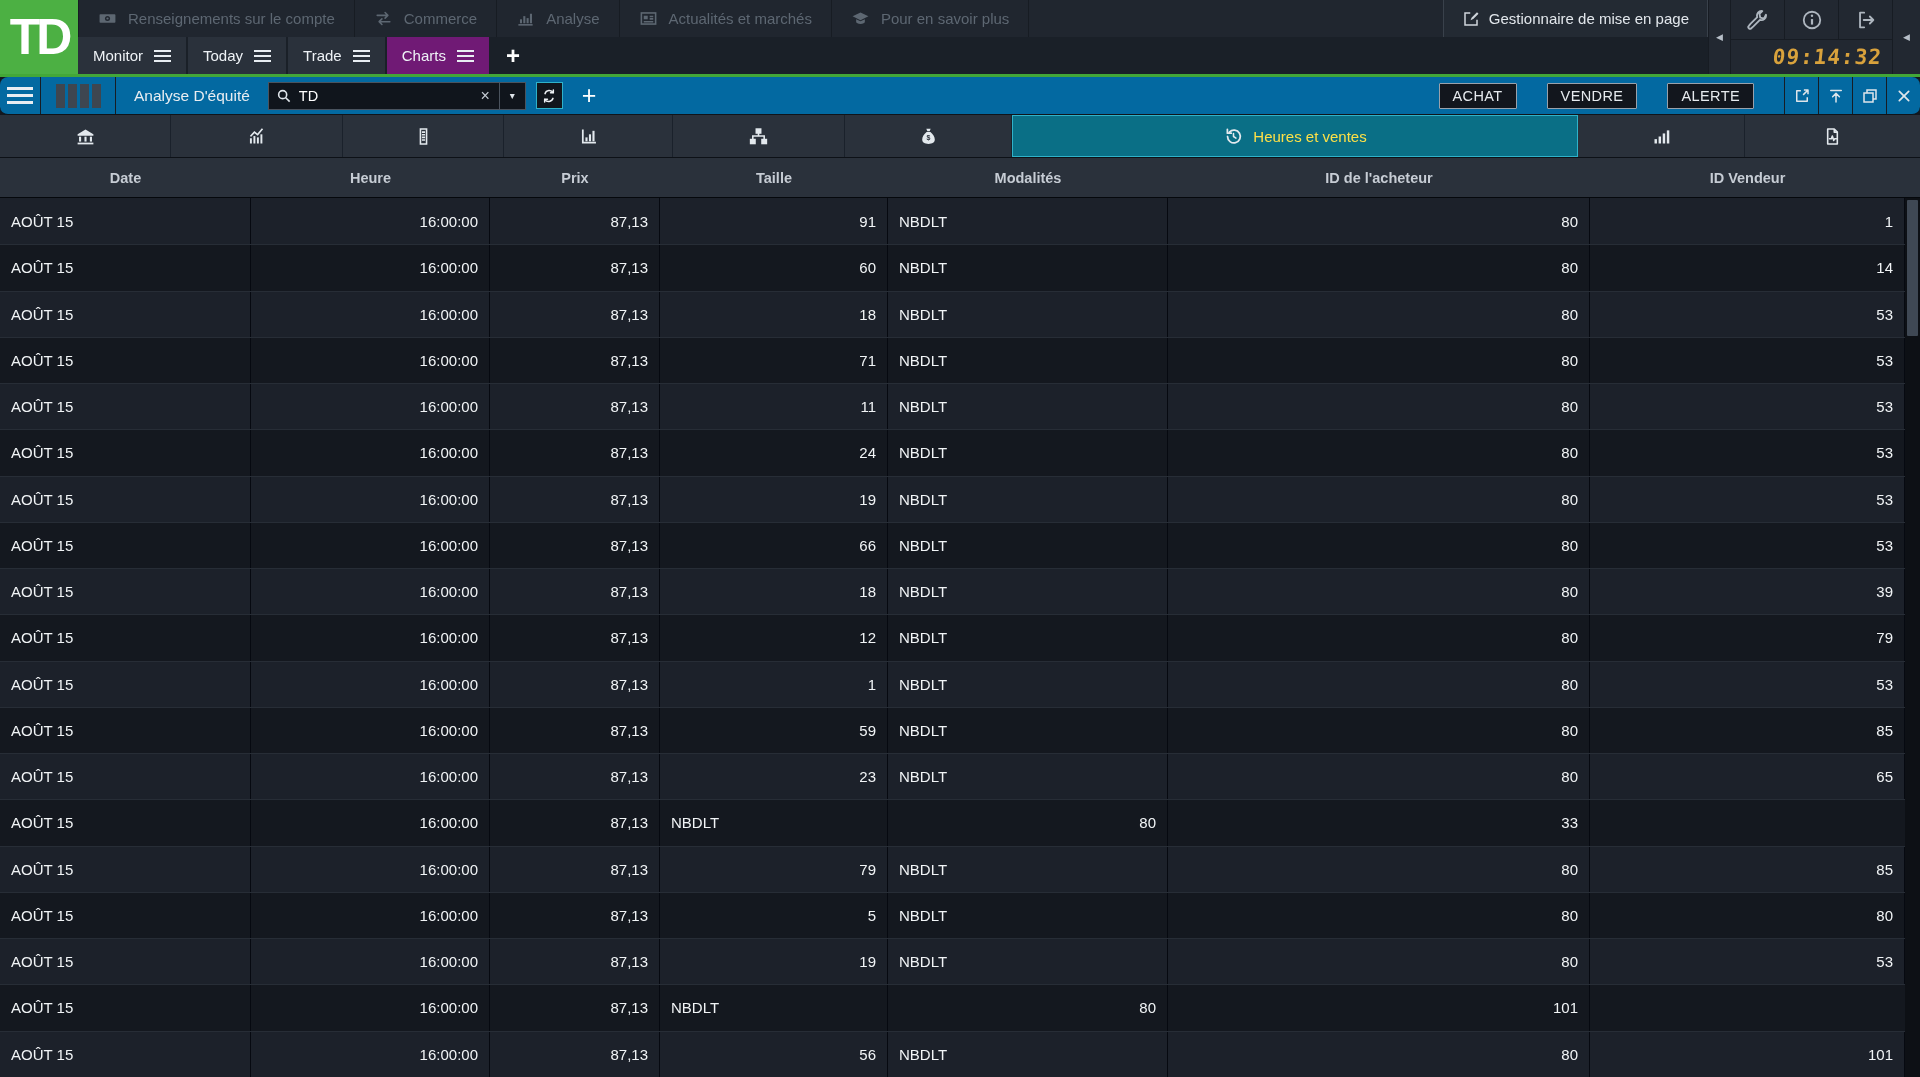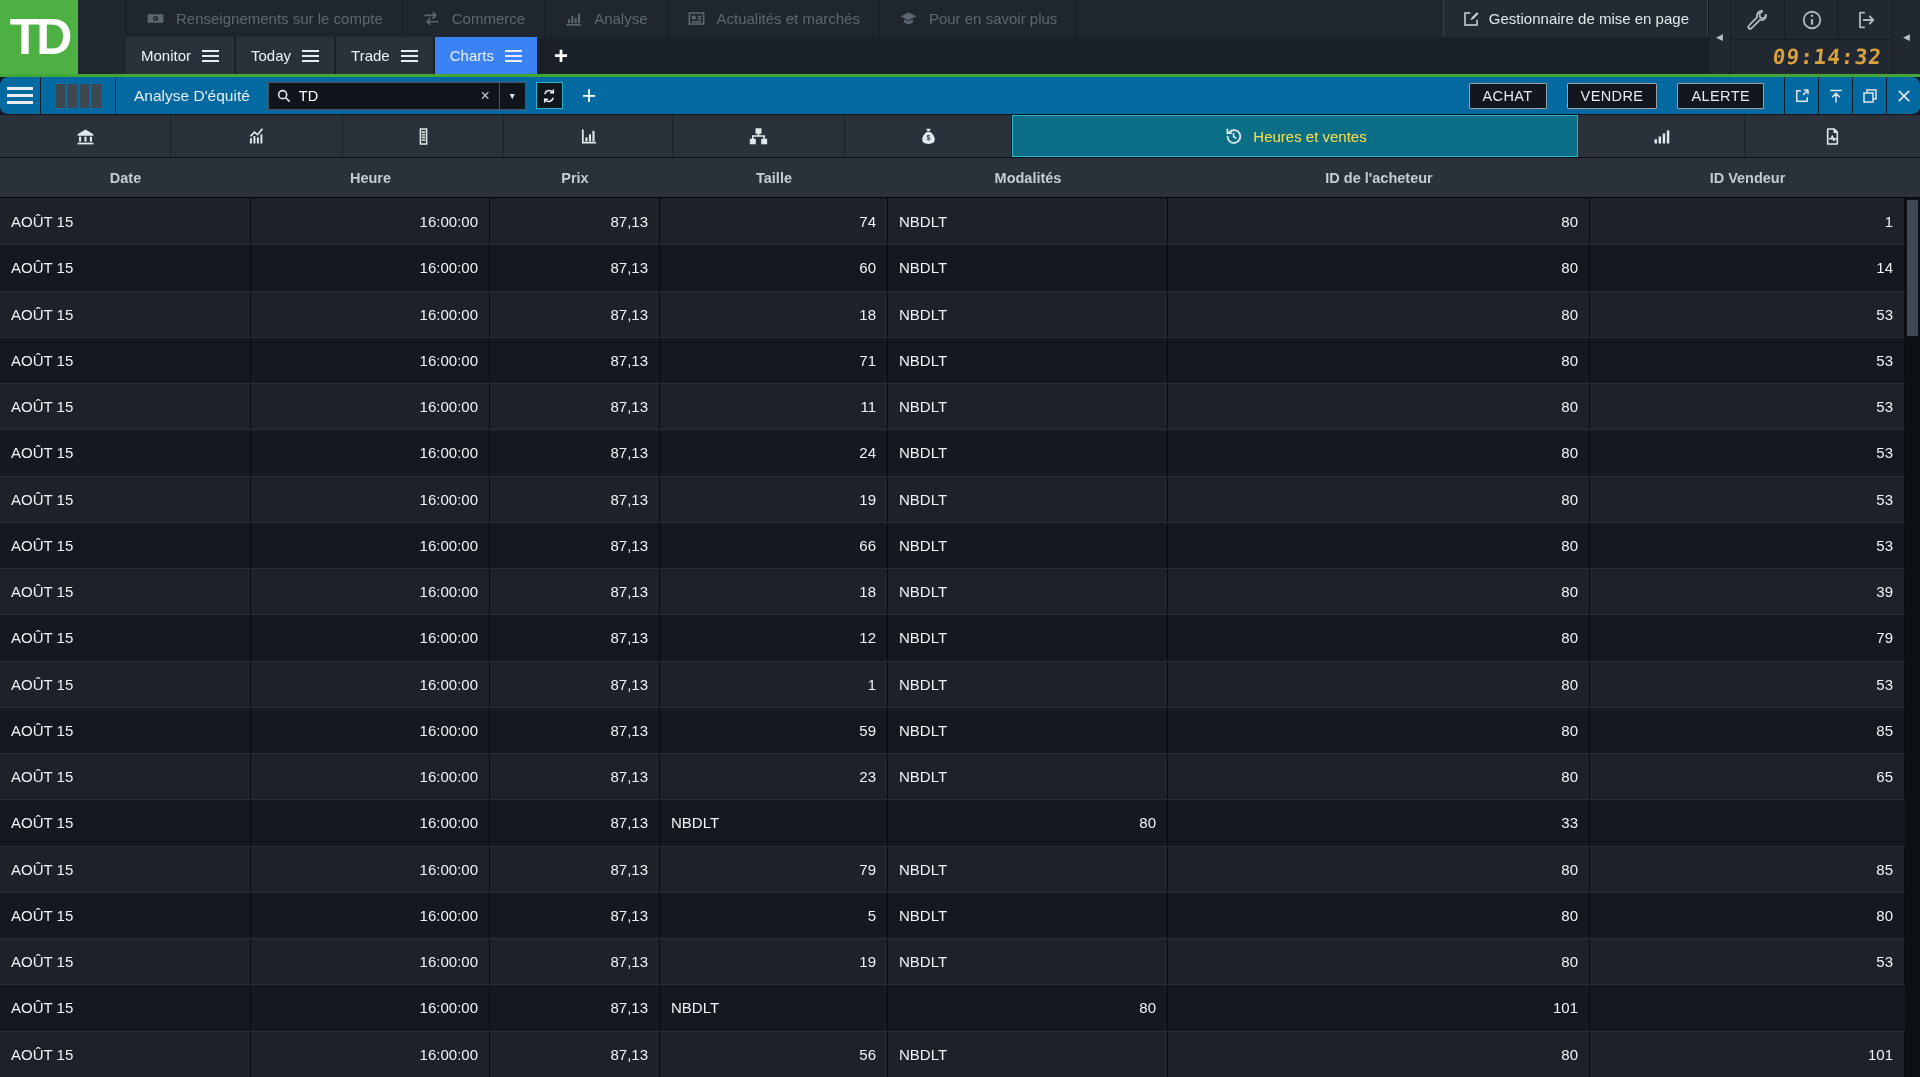--- a/index.html
+++ b/index.html
@@ -5,35 +5,35 @@
   * { margin:0; padding:0; box-sizing:border-box; }
   html,body { background:#0b0e13; }
   .screen { width:1920px; height:1077px; position:relative; overflow:hidden;
             font-family:"Liberation Sans", sans-serif; background:#14181f; color:#eef1f4; }
 
   
   .topbar { height:74px; display:flex; background:#20262f; }
   .logo { width:78px; height:74px; background:#4cb043; color:#fff; display:flex;
           align-items:center; justify-content:center; font-size:50px; font-weight:bold;
           letter-spacing:-4px; }
-  .top-middle { flex:1; display:flex; flex-direction:column; min-width:0;margin-left:48px; }
+  .top-middle { flex:1; display:flex; flex-direction:column; min-width:0; }
   .mainnav { height:37px; display:flex; align-items:stretch; background:#20262f;
              border-left:1px solid #171c23; }
   .nav-item { display:flex; align-items:center; gap:11px; padding:0 19px;
               color:#5d6772; font-size:15px; border-right:1px solid #171c23; white-space:nowrap; }
   .nav-item .ico { width:19px; height:19px; color:#5d6772; }
   .nav-spacer { flex:1; }
   .layout-btn { display:flex; align-items:center; gap:9px; padding:12px 18px;
                 background:#232a33; color:#e2e7ec; font-size:15px;
                 border-left:1px solid #39414b; border-right:1px solid #39414b; }
   .layout-btn .ico { width:18px; height:18px; color:#cfd5db; }
   .tabsrow { height:37px; display:flex; align-items:stretch; gap:2px; background:#1a2028; }
   .wtab { display:flex; align-items:center; gap:11px; padding:0 15px; background:#2a313b;
           color:#eef2f6; font-size:15px; }
-  .wtab.active { background:#3b82f6;text-align:center; }
+  .wtab.active { background:#701a75;text-align:center; }
   .hamb3 { display:inline-flex; flex-direction:column; gap:3px; width:17px; }
   .hamb3 i { display:block; height:2px; background:#e8edf2; }
   .wtab-add { display:flex; align-items:center; justify-content:center; width:44px;
               color:#fff; font-size:24px; font-weight:bold; }
   .top-right { width:212px; display:flex; background:#222831; border-left:1px solid #171c23; }
   .collapse-strip { width:22px; display:flex; align-items:center; justify-content:center;
                     color:#b7bfc8; font-size:9px; border-right:1px solid #171c23; }
   .collapse-strip.right { width:28px; border-right:none; border-left:1px solid #171c23; }
   .tr-main { flex:1; display:flex; flex-direction:column; }
   .tr-buttons { height:40px; display:flex; border-bottom:1px solid #171c23; }
@@ -64,21 +64,21 @@
   .search-clear { padding:0 9px; color:#c3cad2; font-size:16px; line-height:1; }
   .search-caret { align-self:stretch; width:26px; display:flex; align-items:center;
                   justify-content:center; border-left:1px solid #4a535e; color:#dfe5ea;
                   font-size:10px; }
   .refresh-btn { width:27px; height:27px; margin-left:10px; border:1px solid #2fb2c9;
                  background:#11161d; display:flex; align-items:center; justify-content:center; }
   .refresh-btn .ico { width:16px; height:16px; color:#eef2f6; }
   .add-btn { margin-left:13px; color:#fff; font-size:25px; font-weight:300; line-height:1;
              padding:0 6px; }
   .tb-spacer { flex:1; }
-  .trade-btn { height:26px; display:flex; align-items:center; padding:0 13px; margin-right:20px;
+  .trade-btn { height:26px; display:flex; align-items:center; padding:0 13px; margin-right:30px;
                border:1px solid #99a1ab; background:#12161d; color:#e6eaee; font-size:14.5px;
                letter-spacing:.4px; border-radius:1px; }
   .winbtn { width:34px; align-self:stretch; display:flex; align-items:center;
             justify-content:center; color:#dfe5ea; border-left:1px solid #171d24; }
   .winbtn .ico { width:18px; height:18px; }
   .winbtn.close .ico { width:16px; height:16px; }
 
   
   .viewstrip { height:43px; display:flex; background:#2a313b; border-bottom:1px solid #0d1117; }
   .vtab { display:flex; align-items:center; justify-content:center; gap:9px;
@@ -471,21 +471,21 @@
       <div class="hcell">ID de l'acheteur</div>
 
       <div class="hcell">ID Vendeur</div>
 
   </div>
   <div class="tbody">
       <div class="trow cols light">
         <div class="tcell left">AOÛT 15</div>
         <div class="tcell right">16:00:00</div>
         <div class="tcell right">87,13</div>
-        <div class="tcell right">74</div>
+        <div class="tcell right">91</div>
         <div class="tcell left">NBDLT</div>
         <div class="tcell right">80</div>
         <div class="tcell right">1</div>
       </div>
       <div class="trow cols dark">
         <div class="tcell left">AOÛT 15</div>
         <div class="tcell right">16:00:00</div>
         <div class="tcell right">87,13</div>
         <div class="tcell right">60</div>
         <div class="tcell left">NBDLT</div>

